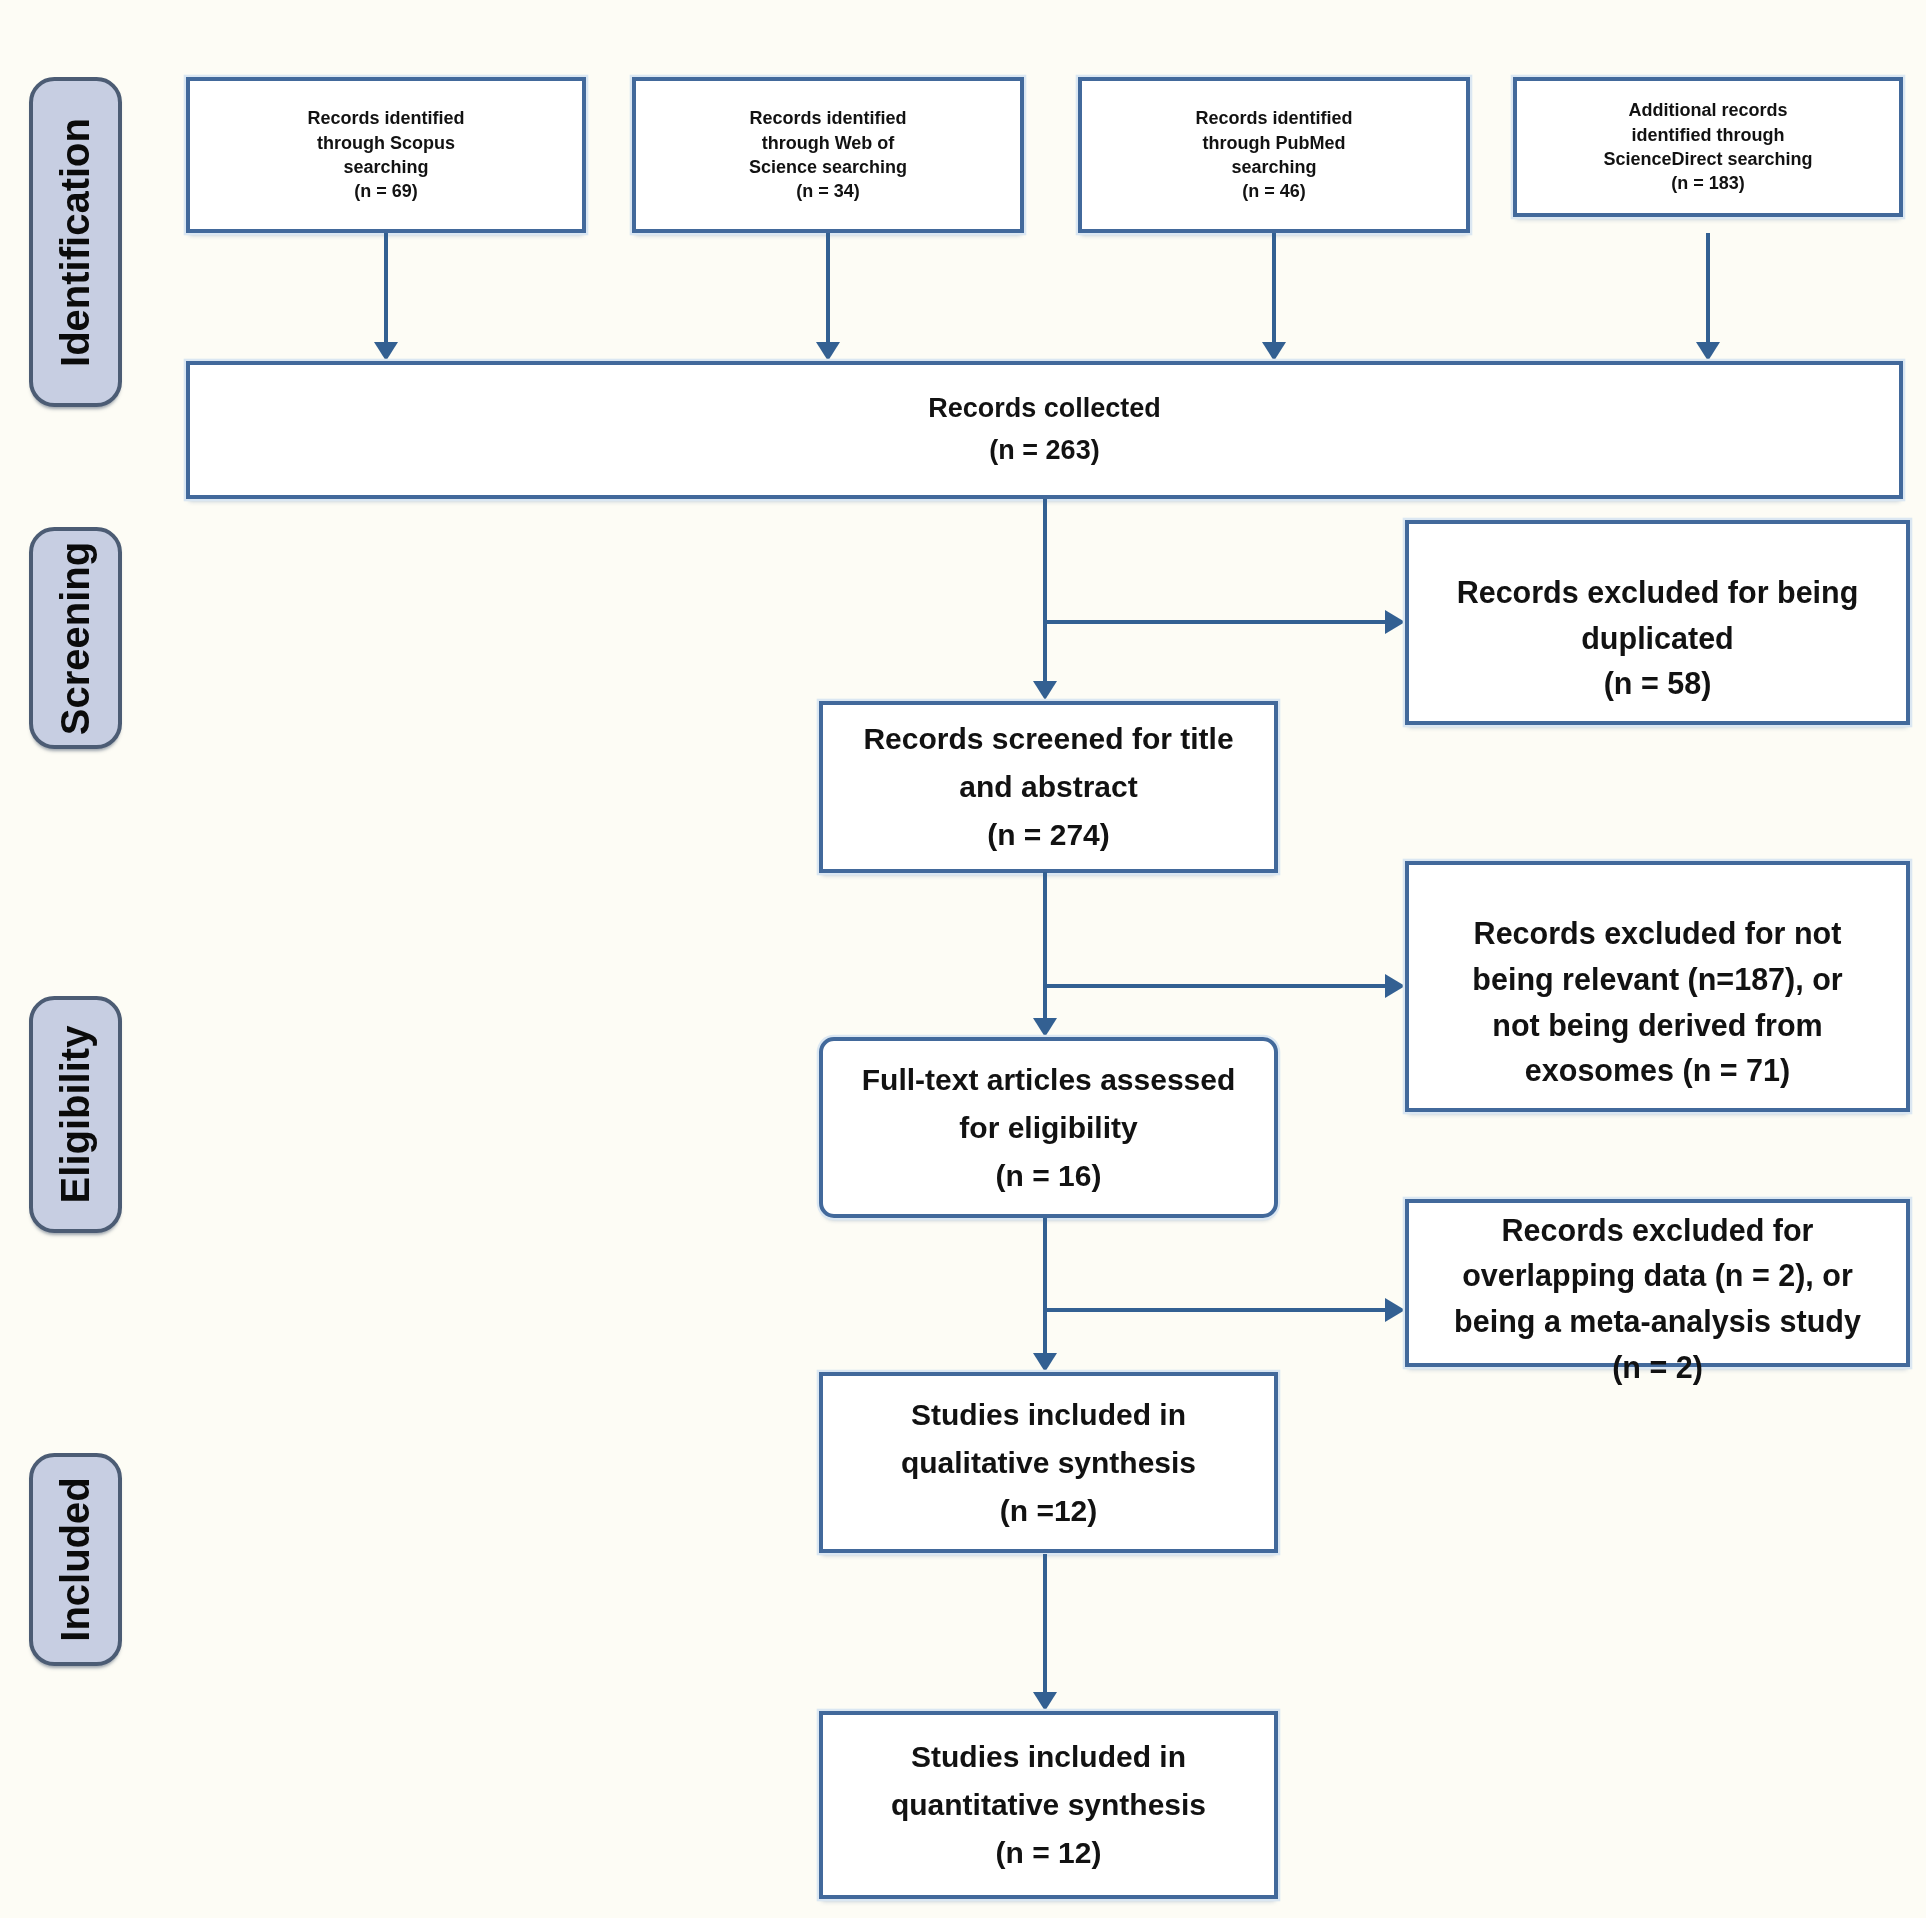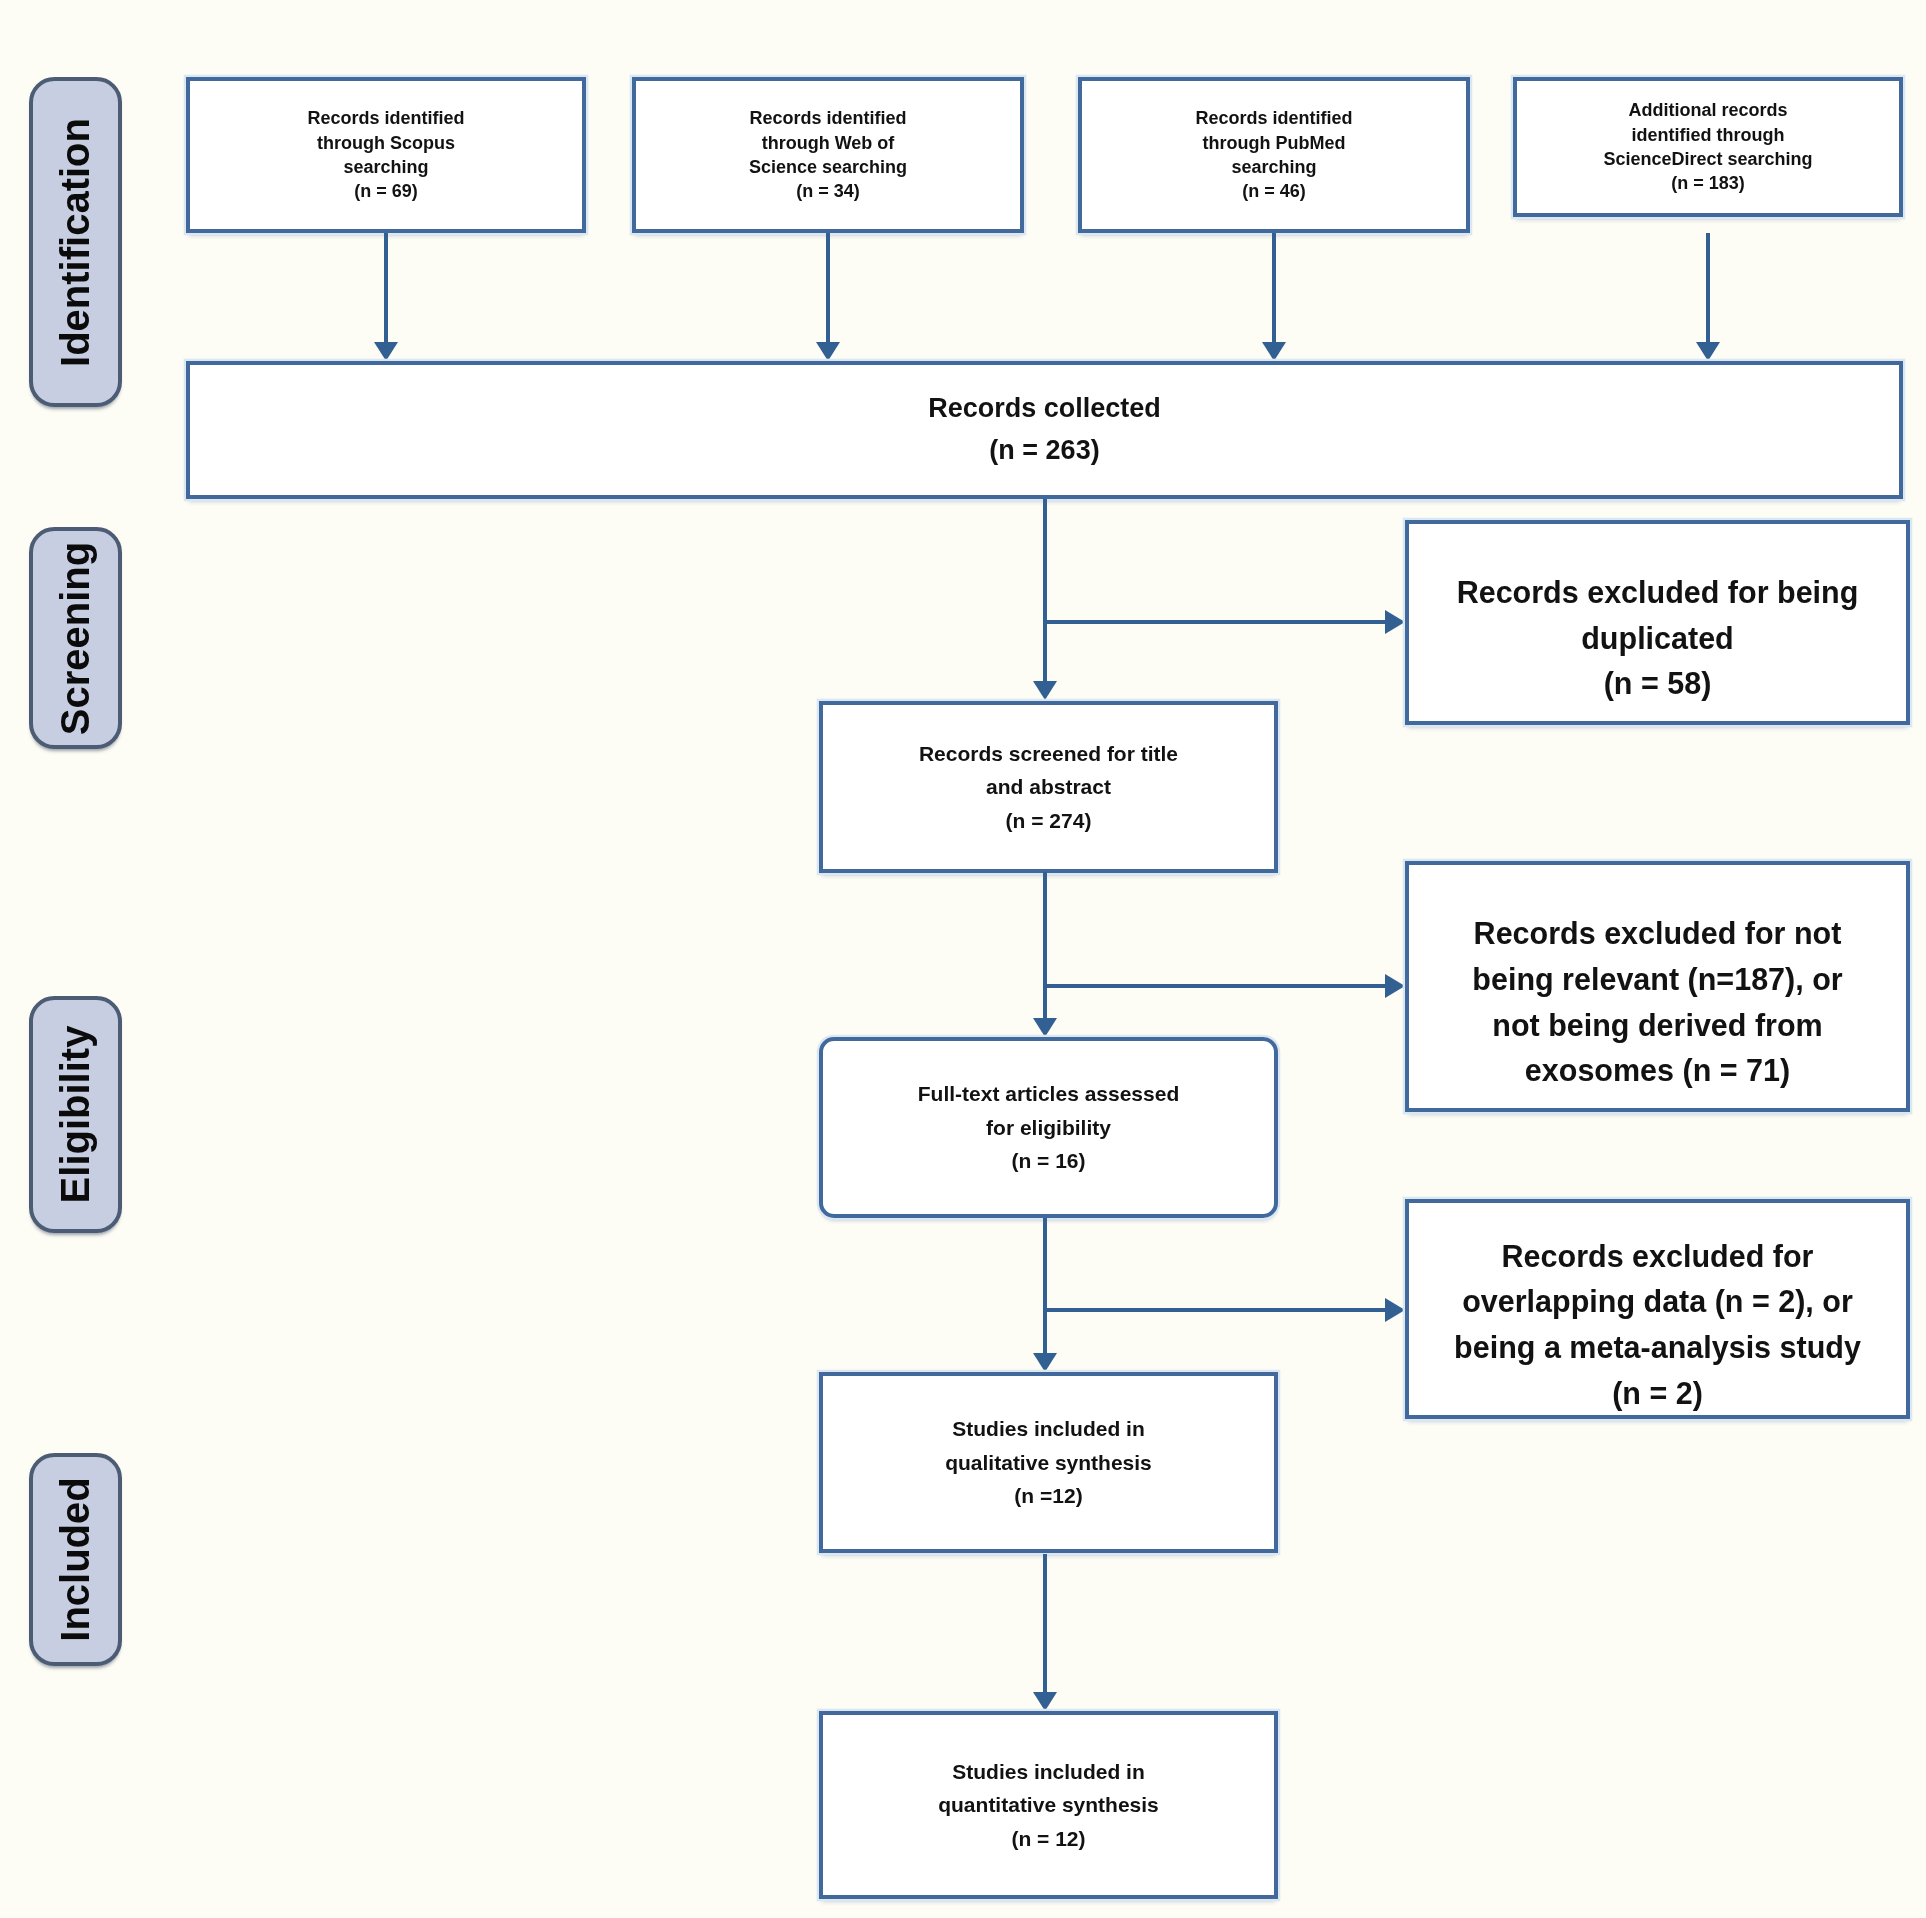--- a/index.html
+++ b/index.html
@@ -32,21 +32,21 @@
   }
   .fbox .txt{
     white-space:pre-line;
     font-weight:bold;
     color:var(--text);
     width:100%;
     padding:0 5.6px;
   }
   .src  .txt{font-size:18px;line-height:1.36;}
   .col  .txt{font-size:27px;line-height:1.55;}
-  .mid  .txt{font-size:21px;line-height:1.60;}
+  .mid  .txt{font-size:30px;line-height:1.60;}
   .exc  .txt{font-size:30.5px;line-height:1.50;margin-top:32px;}
   
   .stage{
     position:absolute;left:29px;width:93px;
     background:var(--sidebar-fill);
     border:4px solid var(--sidebar-border);
     border-radius:25.4px;
     box-shadow:0 3.4px 3.4px -2.3px rgba(60,75,100,.5);
     display:flex;align-items:center;justify-content:center;
   }
@@ -172,21 +172,21 @@
 for eligibility
 (n = 16)</div>
   </div>
 
   <div class="vline" style="left:1043px;top:1218px;height:135px;">
     <div class="head-down"></div>
   </div>
   <div class="hline" style="left:1045px;top:1308px;width:340px;">
     <div class="head-right"></div>
   </div>
-  <div class="fbox exc" style="left:1405px;top:1199px;width:505px;height:220px;">
+  <div class="fbox exc" style="left:1405px;top:1199px;width:505px;height:168px;">
     <div class="txt">Records excluded for
 overlapping data (n = 2), or
 being a meta-analysis study
 (n = 2)</div>
   </div>
 
   <div class="fbox mid" style="left:819px;top:1372px;width:459px;height:181px;">
     <div class="txt">Studies included in
 qualitative synthesis
 (n =12)</div>

